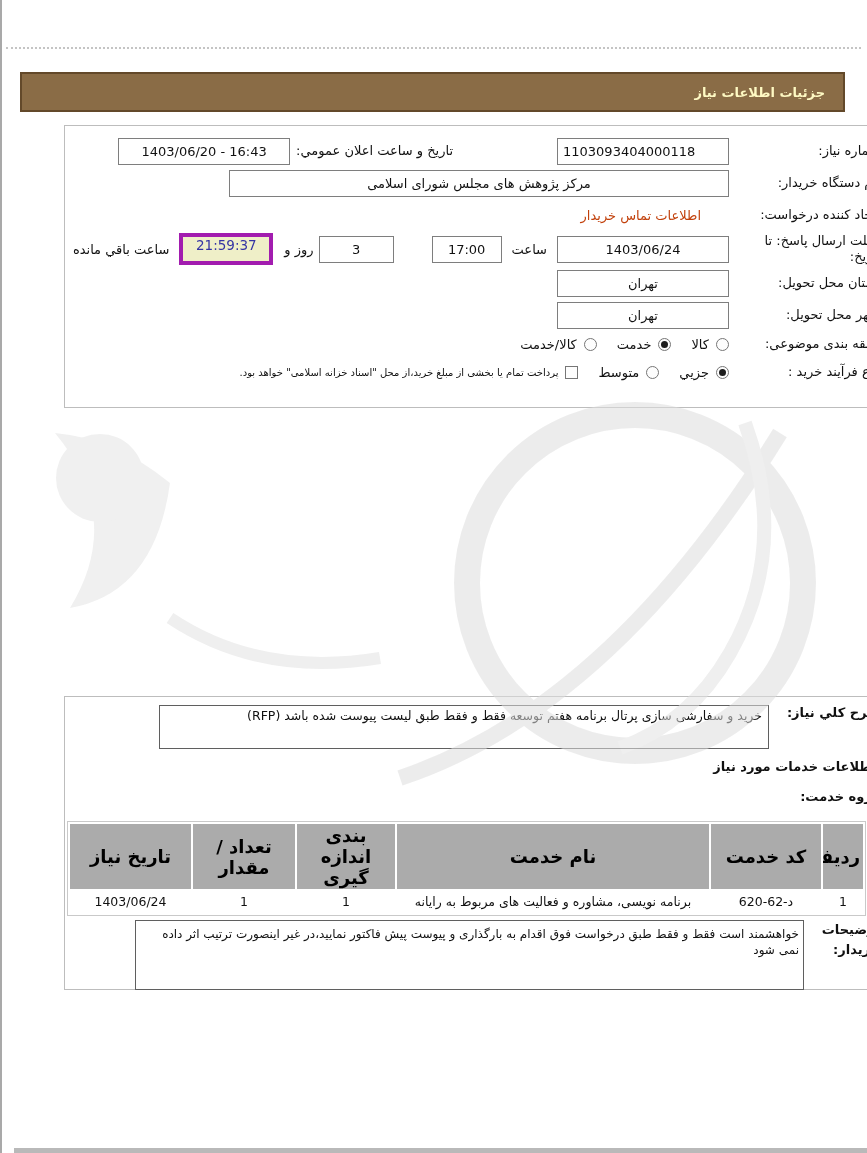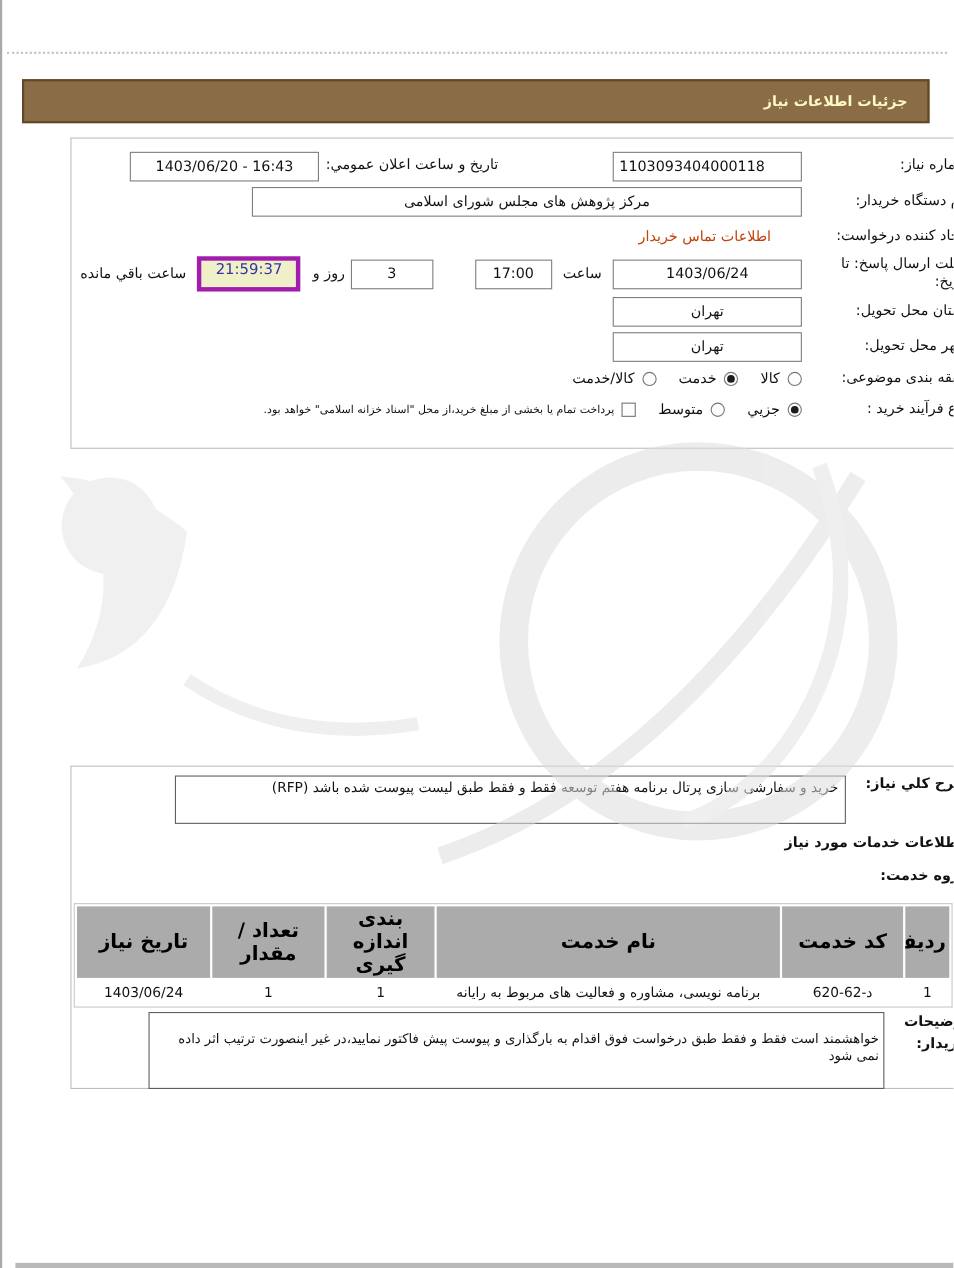--- a/index.html
+++ b/index.html
@@ -58,21 +58,21 @@
 
   table.svc{border-collapse:separate;border-spacing:2px;margin:10px 14px 2px 12px;
     width:795px;border:1px solid #c9c9c9;table-layout:fixed;}
   table.svc th{background:#ababab;color:#000000;font-weight:bold;font-size:18px;height:25px;
     padding:1px 3px;overflow:hidden;}
   table.svc td{background:#fff;text-align:center;font-size:12.5px;padding:3px 4px;line-height:1.3;}
   .c1{width:40px;}.c2{width:110px;}.c3{width:312px;}.c4{width:98px;}.c5{width:102px;}.c6{width:121px;}
 
   .noteslabel{width:72px;flex:0 0 72px;font-weight:bold;line-height:1.5;padding-left:4px;}
   .notesbox{flex:1;border:1px solid #5f5f5f;height:70px;box-sizing:border-box;
-    padding:15px 4px;font-size:12px;line-height:1.35;overflow:hidden;margin-left:64px;}
+    padding:5px 4px;font-size:12px;line-height:1.35;overflow:hidden;margin-left:64px;}
   .notesrow{align-items:flex-start;margin-top:4px;}
 
   .watermark{position:absolute;top:378px;left:0;width:867px;height:420px;
     pointer-events:none;opacity:.55;z-index:4;}
   .overlay{position:relative;z-index:2;}
 </style>
 </head>
 <body>
 
 <div class="page">

